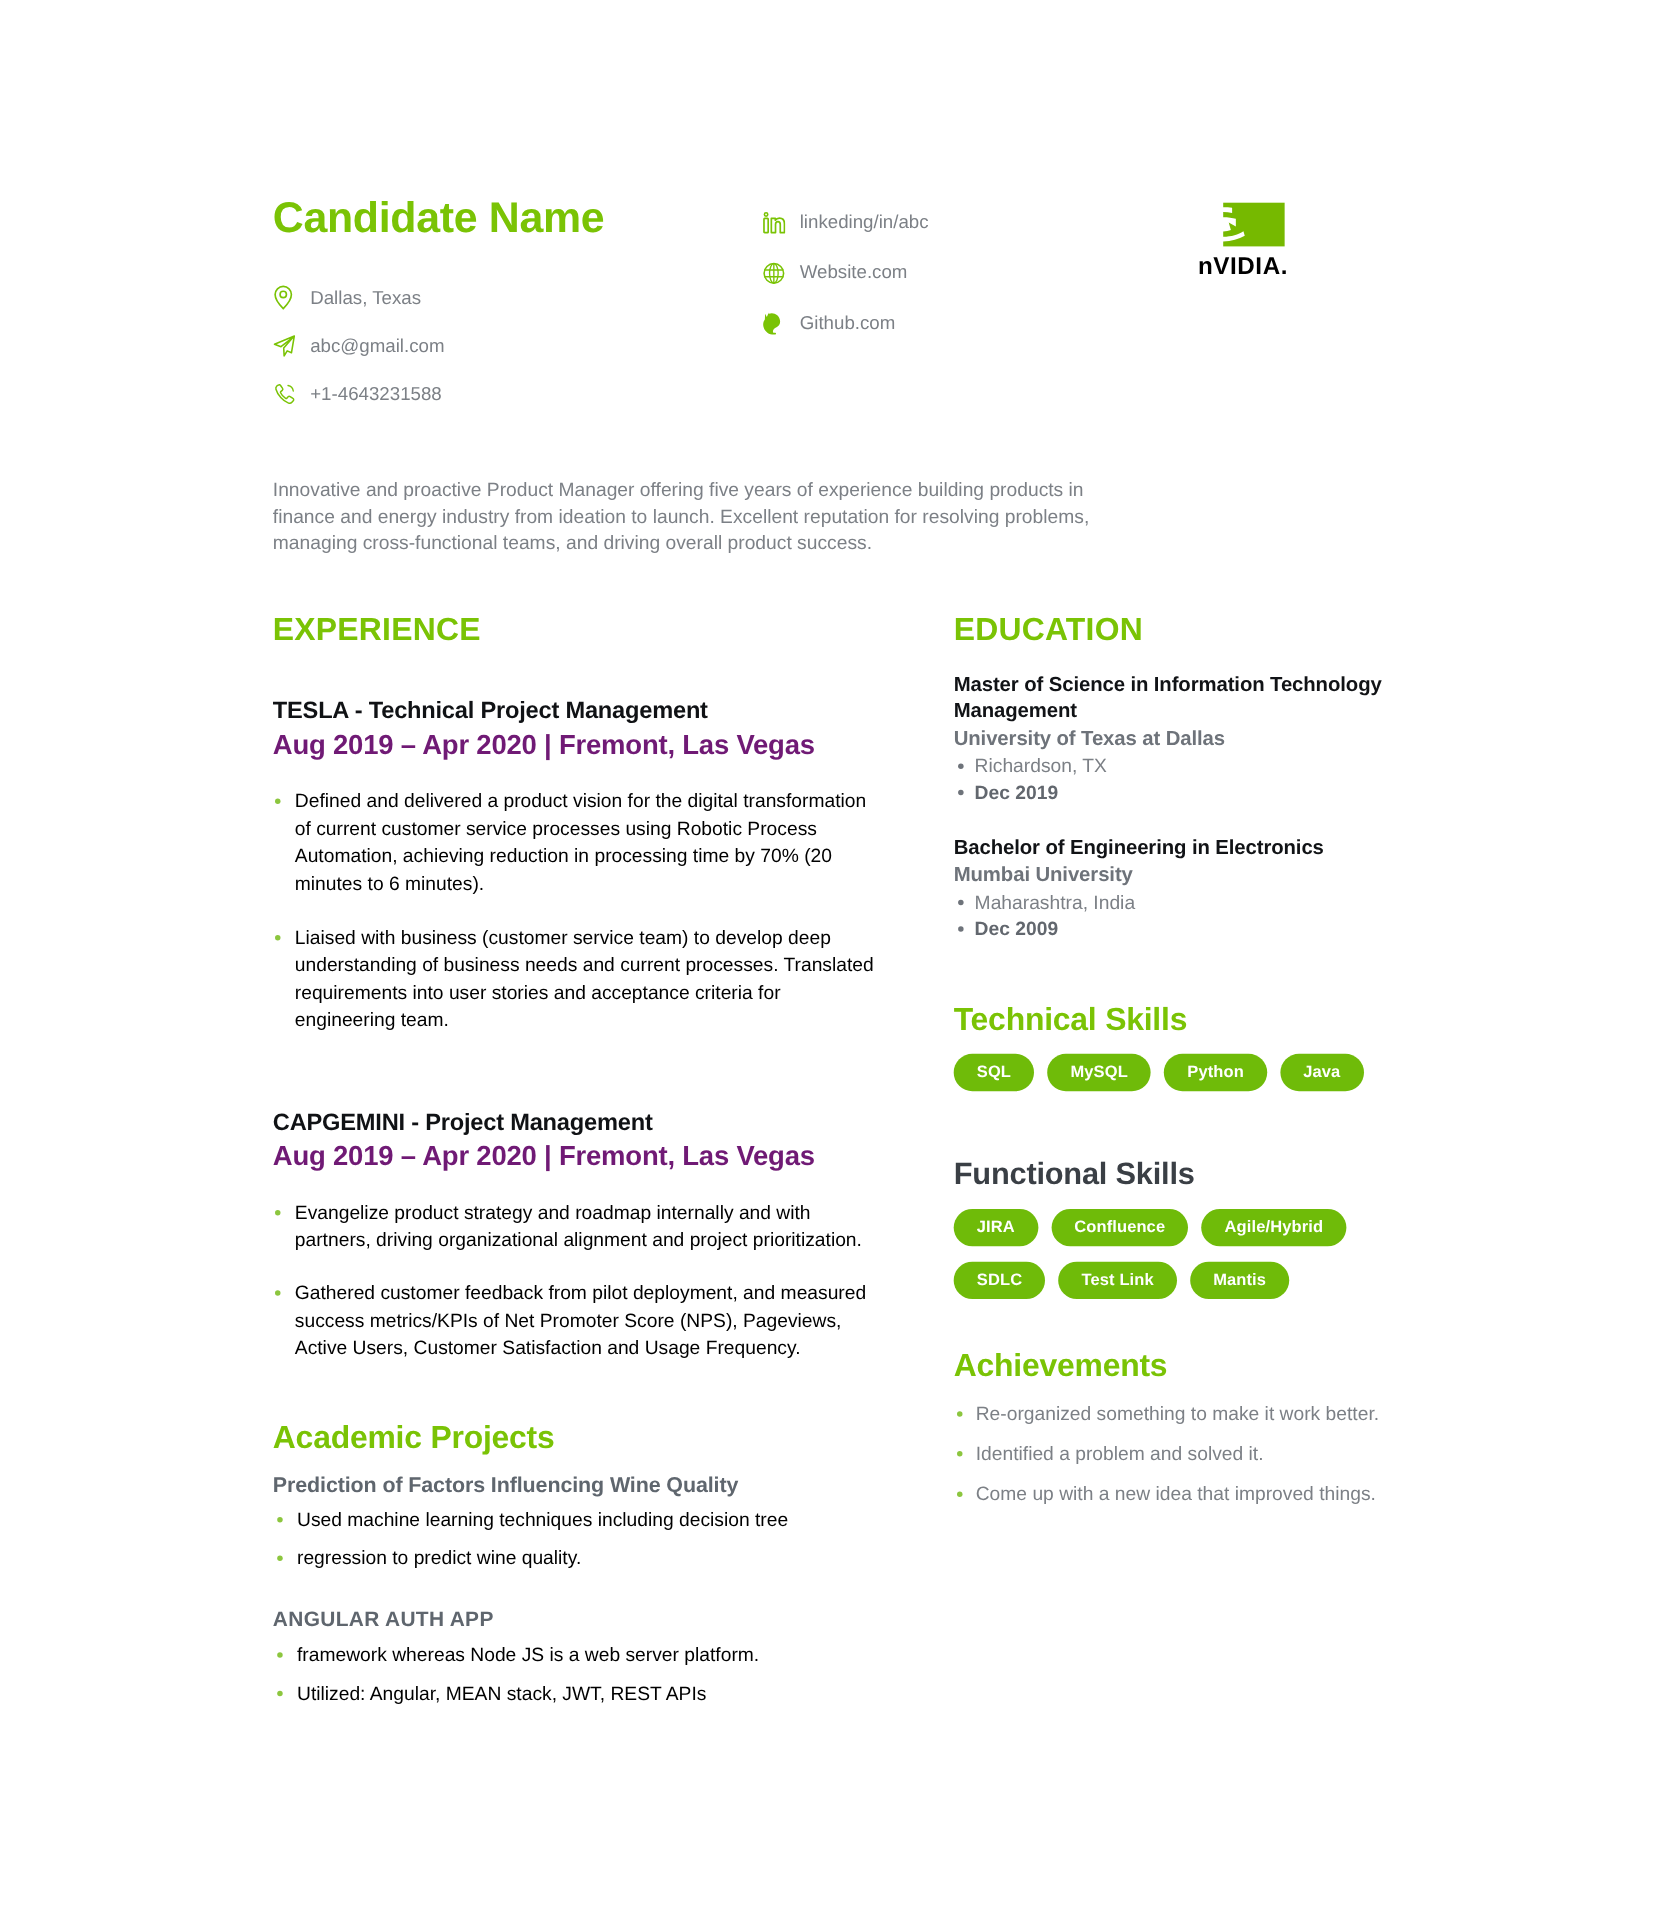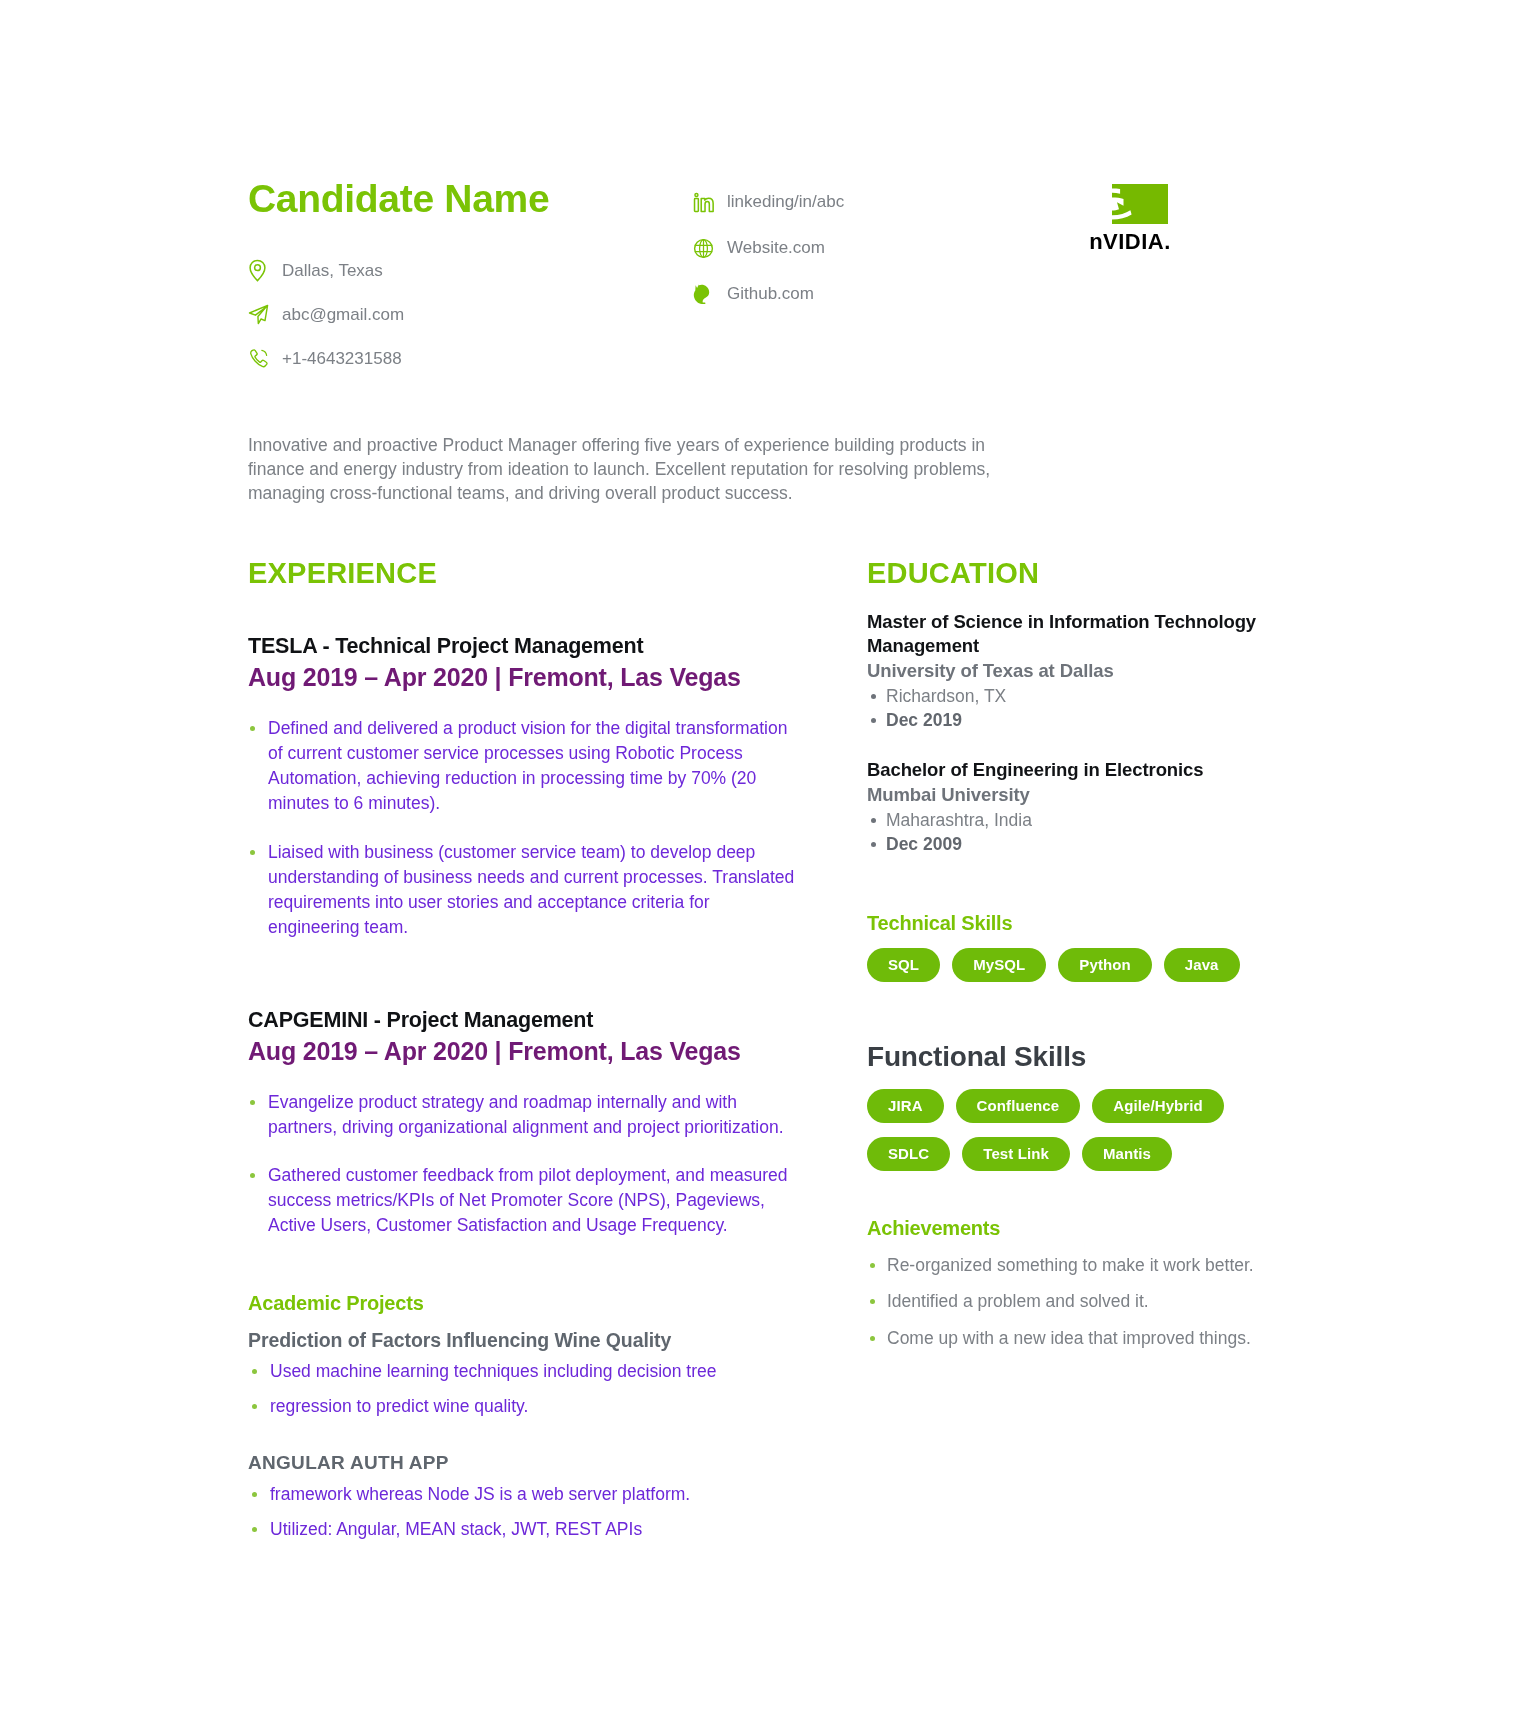--- a/index.html
+++ b/index.html
@@ -104,21 +104,21 @@
     font-size: 29px;
     font-weight: bold;
     color: #7ac305;
     letter-spacing: 0.2px;
     margin: 0 0 45px 0;
     line-height: 1;
   }
   .sec-title-caps.edu { margin-bottom: 22px; }
 
   .sec-title-mixed {
-    font-size: 20px;
+    font-size: 29px;
     font-weight: bold;
     color: #7ac305;
     margin: 0 0 14px 0;
     line-height: 1.1;
     letter-spacing: -0.2px;
   }
   .sec-title-dark {
     font-size: 28px;
     font-weight: bold;
     color: #3a3f45;
@@ -146,21 +146,21 @@
     margin-bottom: 22px;
   }
 
   ul.bullets { list-style: none; margin: 0; padding: 0; }
   ul.bullets li {
     position: relative;
     padding-left: 20px;
     margin-bottom: 23px;
     font-size: 17.5px;
     line-height: 1.44;
-    color: #6d28d9;
+    color: #000000;
   }
   ul.bullets li:before {
     content: "";
     position: absolute;
     left: 2px;
     top: 10px;
     width: 5px; height: 5px;
     border-radius: 50%;
     background: #8cc63e;
   }

